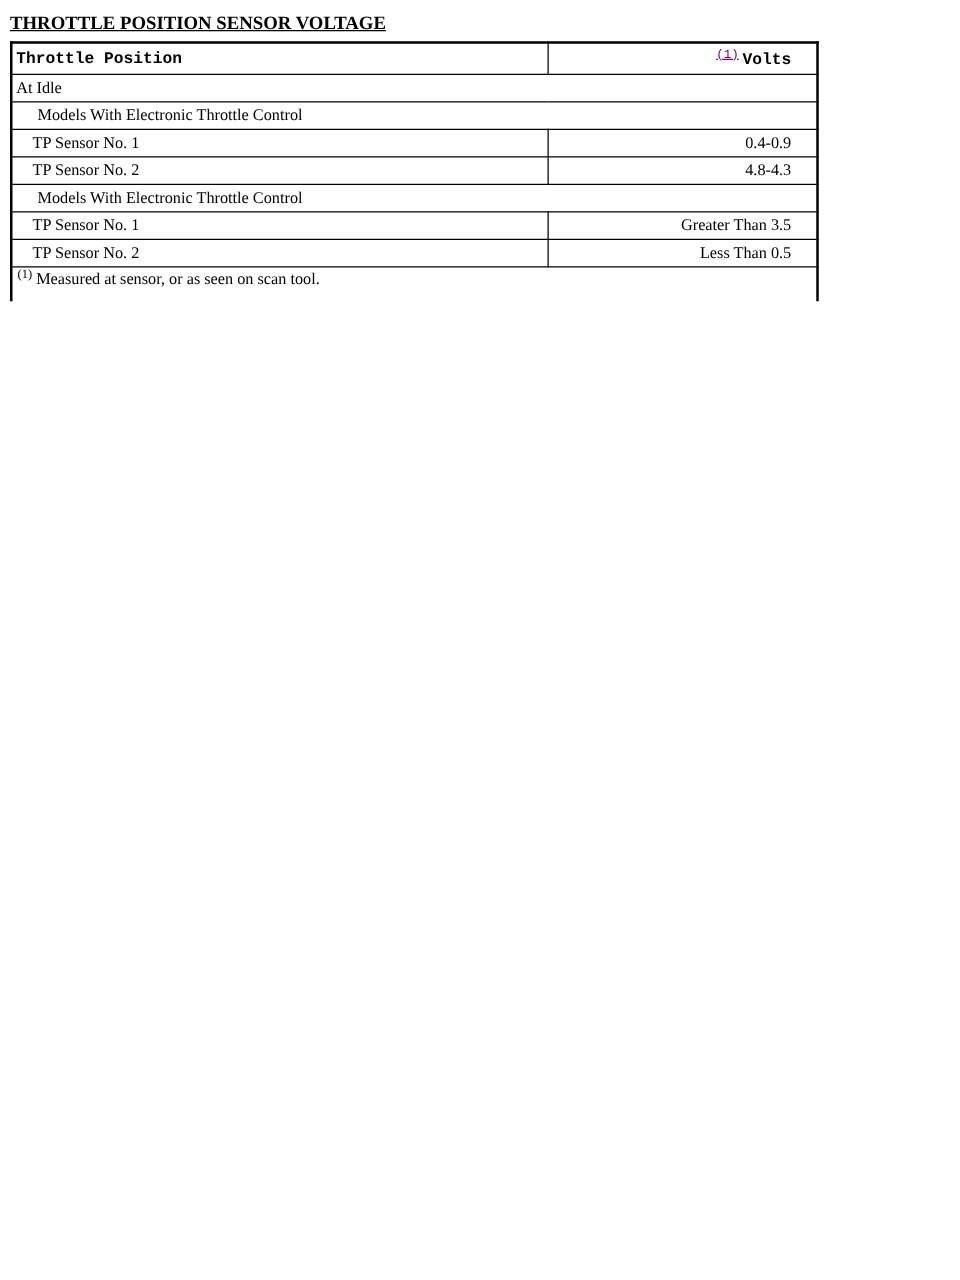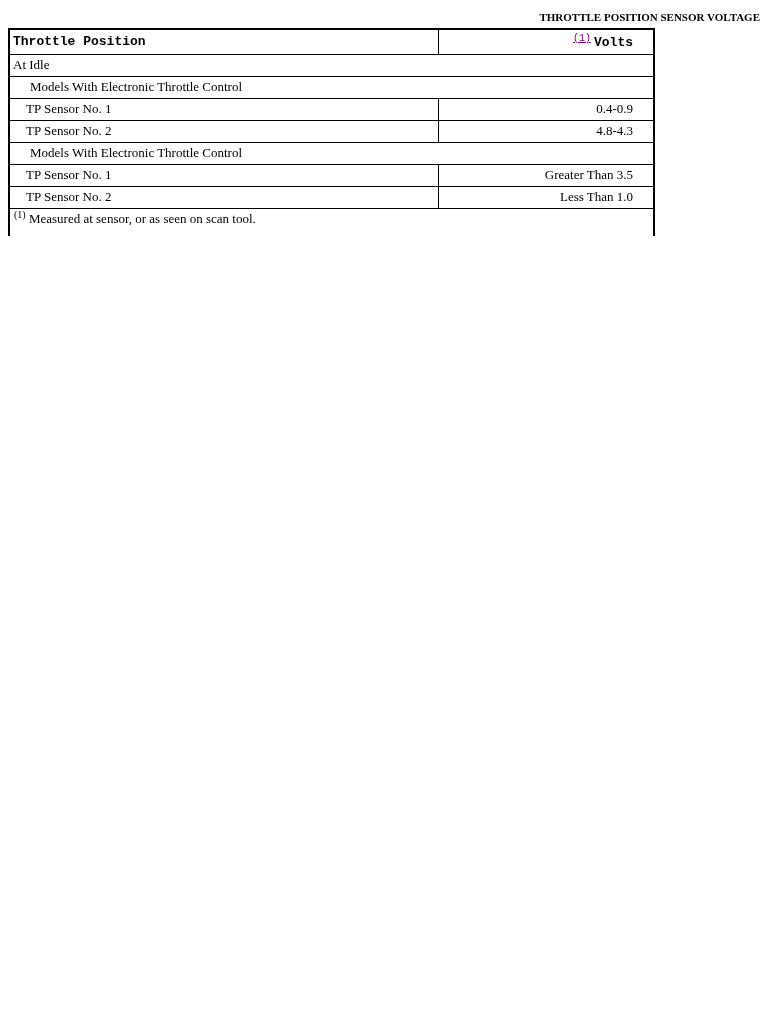--- a/index.html
+++ b/index.html
@@ -11,25 +11,25 @@
   body {
     width: 768px;
     height: 1024px;
     font-family: "Liberation Serif", serif;
     color: #000000;
   }
   .page {
     padding: 8px;
   }
   .title {
-    font-size: 11px;
+    font-size: 15px;
     font-weight: bold;
+    text-decoration: underline;
     margin: 3px 0 5px 0;
     letter-spacing: 0px;
-    text-align: right;
   }
   table.spec-table {
     border-collapse: collapse;
     table-layout: fixed;
     width: 645px;
     border: 2px solid #000000;
     border-bottom: none;
   }
   col.col-label { width: 429px; }
   col.col-value { width: 216px; }
@@ -116,21 +116,21 @@
         <tr>
     <td class="label-cell indent-1" colspan="2">Models With Electronic Throttle Control</td>
 
   </tr>
         <tr>
     <td class="label-cell indent-2">TP Sensor No. 1</td>
     <td class="value-cell">Greater Than 3.5</td>
   </tr>
         <tr>
     <td class="label-cell indent-2">TP Sensor No. 2</td>
-    <td class="value-cell">Less Than 1.0</td>
+    <td class="value-cell">Less Than 0.5</td>
   </tr>
       </tbody>
     <tfoot>
       <tr>
         <td colspan="2" class="footnote-cell">
           <span class="footnote-marker">(1)</span>
           <span>Measured at sensor, or as seen on scan tool.</span>
         </td>
       </tr>
     </tfoot>

